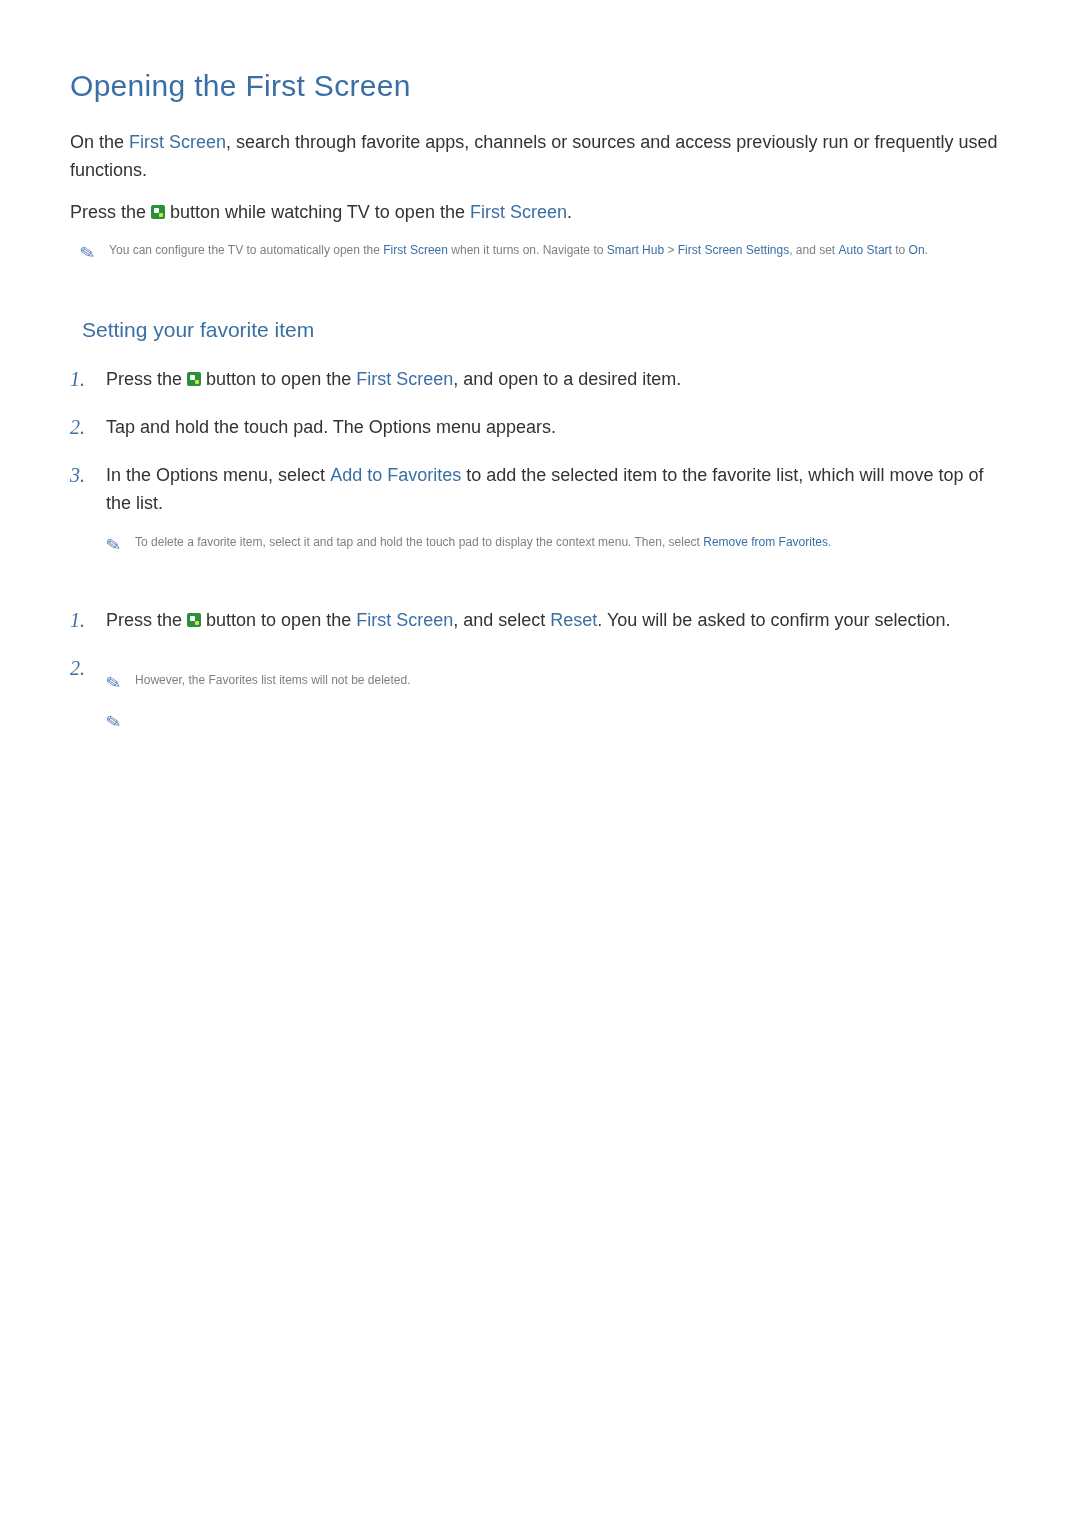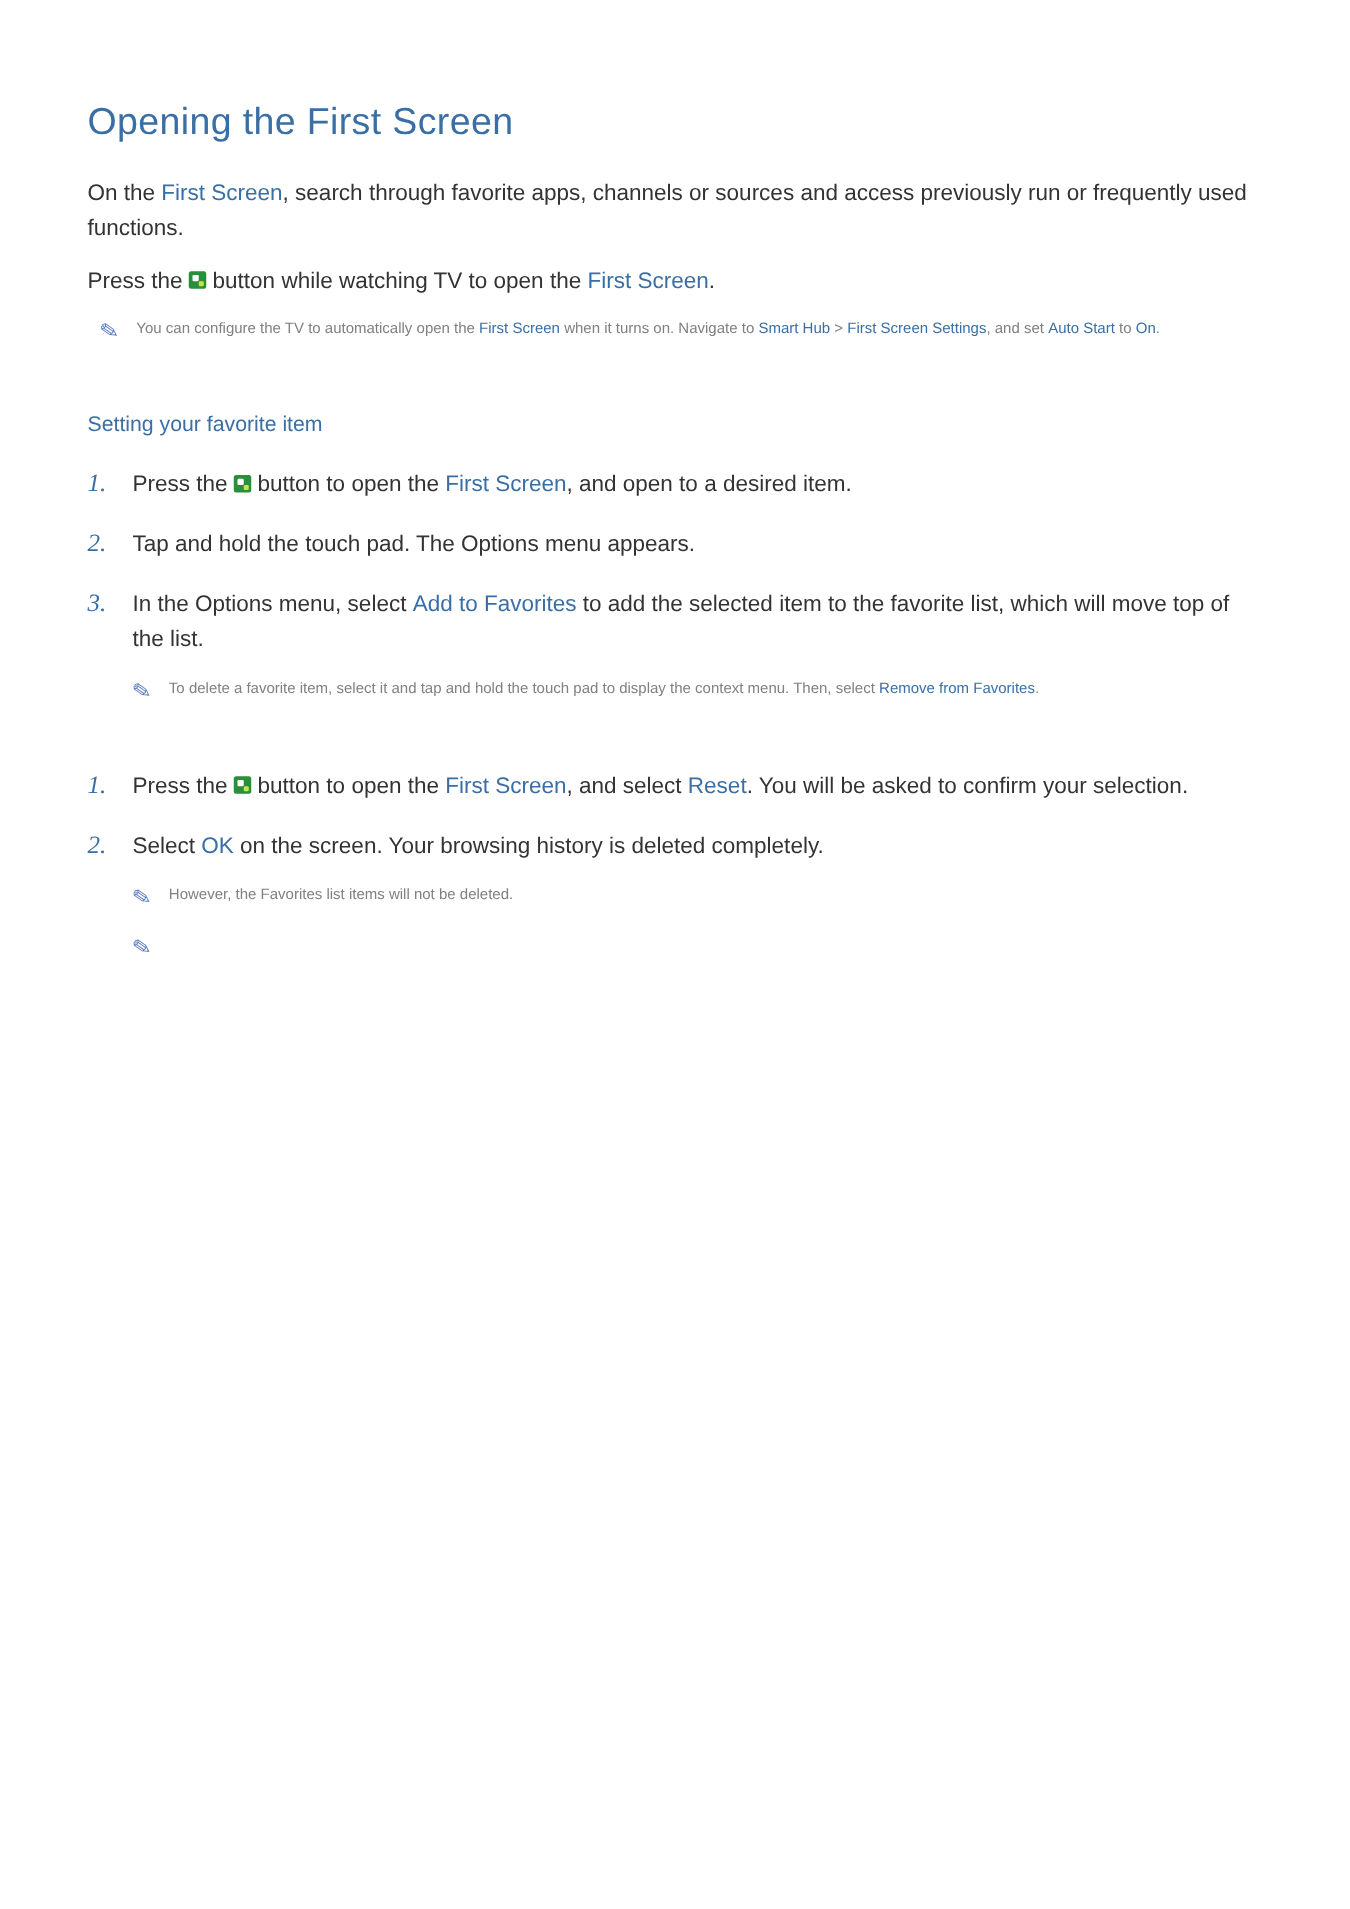--- a/index.html
+++ b/index.html
@@ -10,28 +10,28 @@
     color: #333;
     width: 1080px;
   }
   .page {
     padding: 65px 70px 70px 70px;
   }
   h1 {
     color: #3a6fa5;
     font-size: 30px;
     font-weight: 500;
-    margin: 16px 0 26px 0;
+    margin: 4px 0 26px 0;
     letter-spacing: 0.3px;
   }
   h2 {
     color: #3a6fa5;
-    font-size: 17px;
+    font-size: 21px;
     font-weight: 500;
-    margin: 0 0 24px 0;
+    margin: 0 0 24px 12px;
   }
   p.body {
     font-size: 18px;
     line-height: 1.55;
     margin: 0 0 14px 0;
     color: #333;
   }
   .highlight {
     color: #3a6fa5;
     font-weight: 500;
@@ -189,23 +189,20 @@
       <span class="step-num">1.</span>
       <div class="step-content">
         <div class="step-text">
           <span>Press the </span><span class="smart-icon"></span><span> button to open the </span><span class="highlight">First Screen</span><span>, and select </span><span class="highlight">Reset</span><span>. You will be asked to confirm your selection.</span>
         </div>
       </div>
     </li>
     <li>
       <span class="step-num">2.</span>
       <div class="step-content">
-        <div class="step-text">
-          <span>Select </span><span class="highlight">OK</span><span> on the screen. Your browsing history is deleted completely.</span>
-        </div>
         <div class="gap-small"></div>
         <div class="note" style="margin-left:0;">
           <span class="note-icon">✎</span>
           <div class="note-text">However, the Favorites list items will not be deleted.</div>
         </div>
         <div class="note" style="margin-left:0;">
           <span class="note-icon">✎</span>
         </div>
       </div>
     </li>

